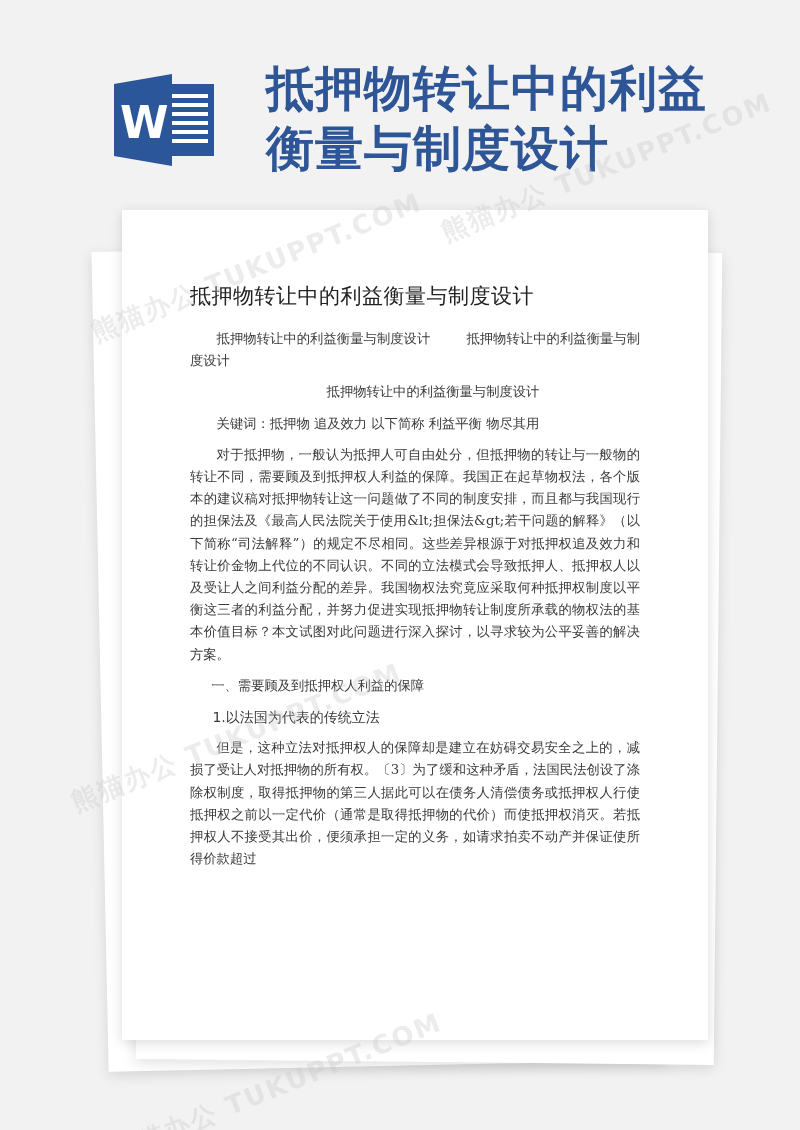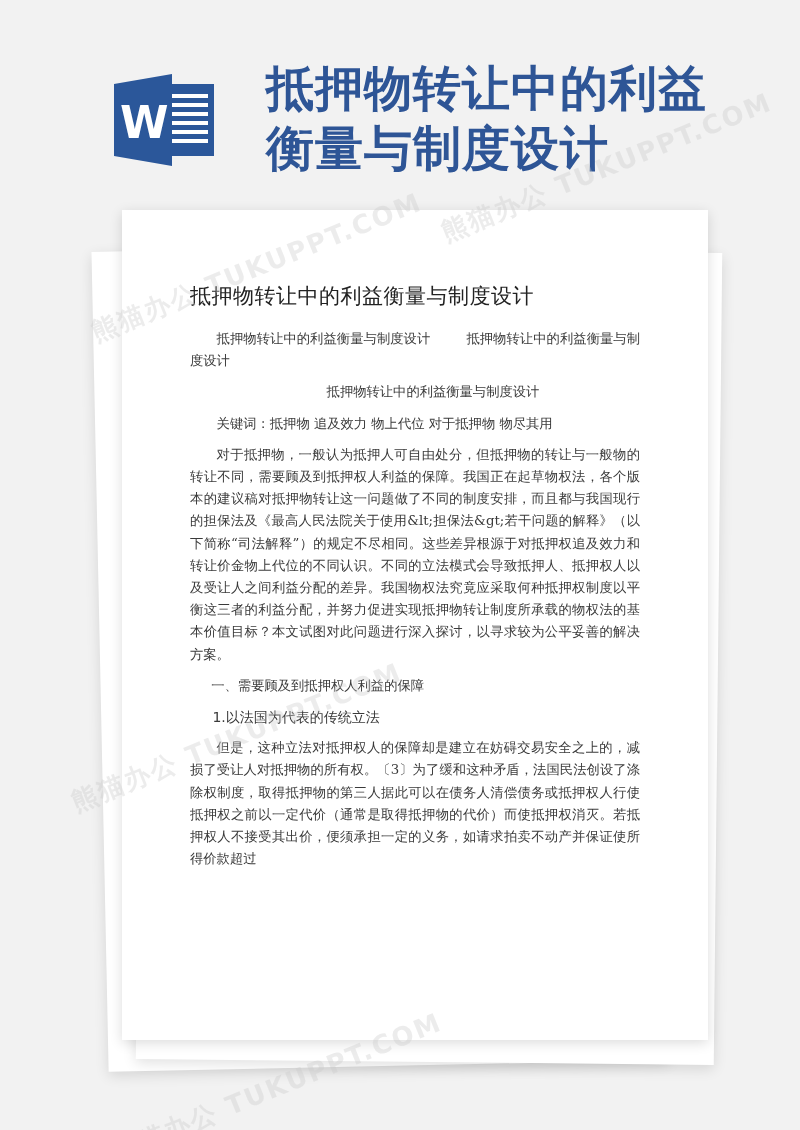--- a/index.html
+++ b/index.html
@@ -71,21 +71,21 @@
 </div>
 
 <div class="paper-back b1"></div>
 <div class="paper-back b2"></div>
 
 <div class="page">
   <div class="page-title">抵押物转让中的利益衡量与制度设计</div>
   <div class="body-text">
     <p class="intro-line"><span>抵押物转让中的利益衡量与制度设计</span><span class="gap"></span><span>抵押物转让中的利益衡量与制度设计</span></p>
     <p class="intro-line2"><span class="gap"></span><span>抵押物转让中的利益衡量与制度设计</span></p>
-    <p>关键词：抵押物 追及效力 物上代位 对于抵押物 物尽其用</p>
+    <p>关键词：抵押物 追及效力 以下简称 利益平衡 物尽其用</p>
     <p>对于抵押物，一般认为抵押人可自由处分，但抵押物的转让与一般物的转让不同，需要顾及到抵押权人利益的保障。我国正在起草物权法，各个版本的建议稿对抵押物转让这一问题做了不同的制度安排，而且都与我国现行的担保法及《最高人民法院关于使用&amp;lt;担保法&amp;gt;若干问题的解释》（以下简称“司法解释”）的规定不尽相同。这些差异根源于对抵押权追及效力和转让价金物上代位的不同认识。不同的立法模式会导致抵押人、抵押权人以及受让人之间利益分配的差异。我国物权法究竟应采取何种抵押权制度以平衡这三者的利益分配，并努力促进实现抵押物转让制度所承载的物权法的基本价值目标？本文试图对此问题进行深入探讨，以寻求较为公平妥善的解决方案。</p>
     <p class="h1">一、需要顾及到抵押权人利益的保障</p>
     <p class="h3">1.以法国为代表的传统立法</p>
     <p>但是，这种立法对抵押权人的保障却是建立在妨碍交易安全之上的，减损了受让人对抵押物的所有权。〔3〕为了缓和这种矛盾，法国民法创设了涤除权制度，取得抵押物的第三人据此可以在债务人清偿债务或抵押权人行使抵押权之前以一定代价（通常是取得抵押物的代价）而使抵押权消灭。若抵押权人不接受其出价，便须承担一定的义务，如请求拍卖不动产并保证使所得价款超过</p>
   </div>
 </div>
 
 <div class="watermark" style="left:80px; top:250px;">熊猫办公 TUKUPPT.COM</div>
 <div class="watermark" style="left:430px; top:150px;">熊猫办公 TUKUPPT.COM</div>
 <div class="watermark" style="left:60px; top:720px;">熊猫办公 TUKUPPT.COM</div>

